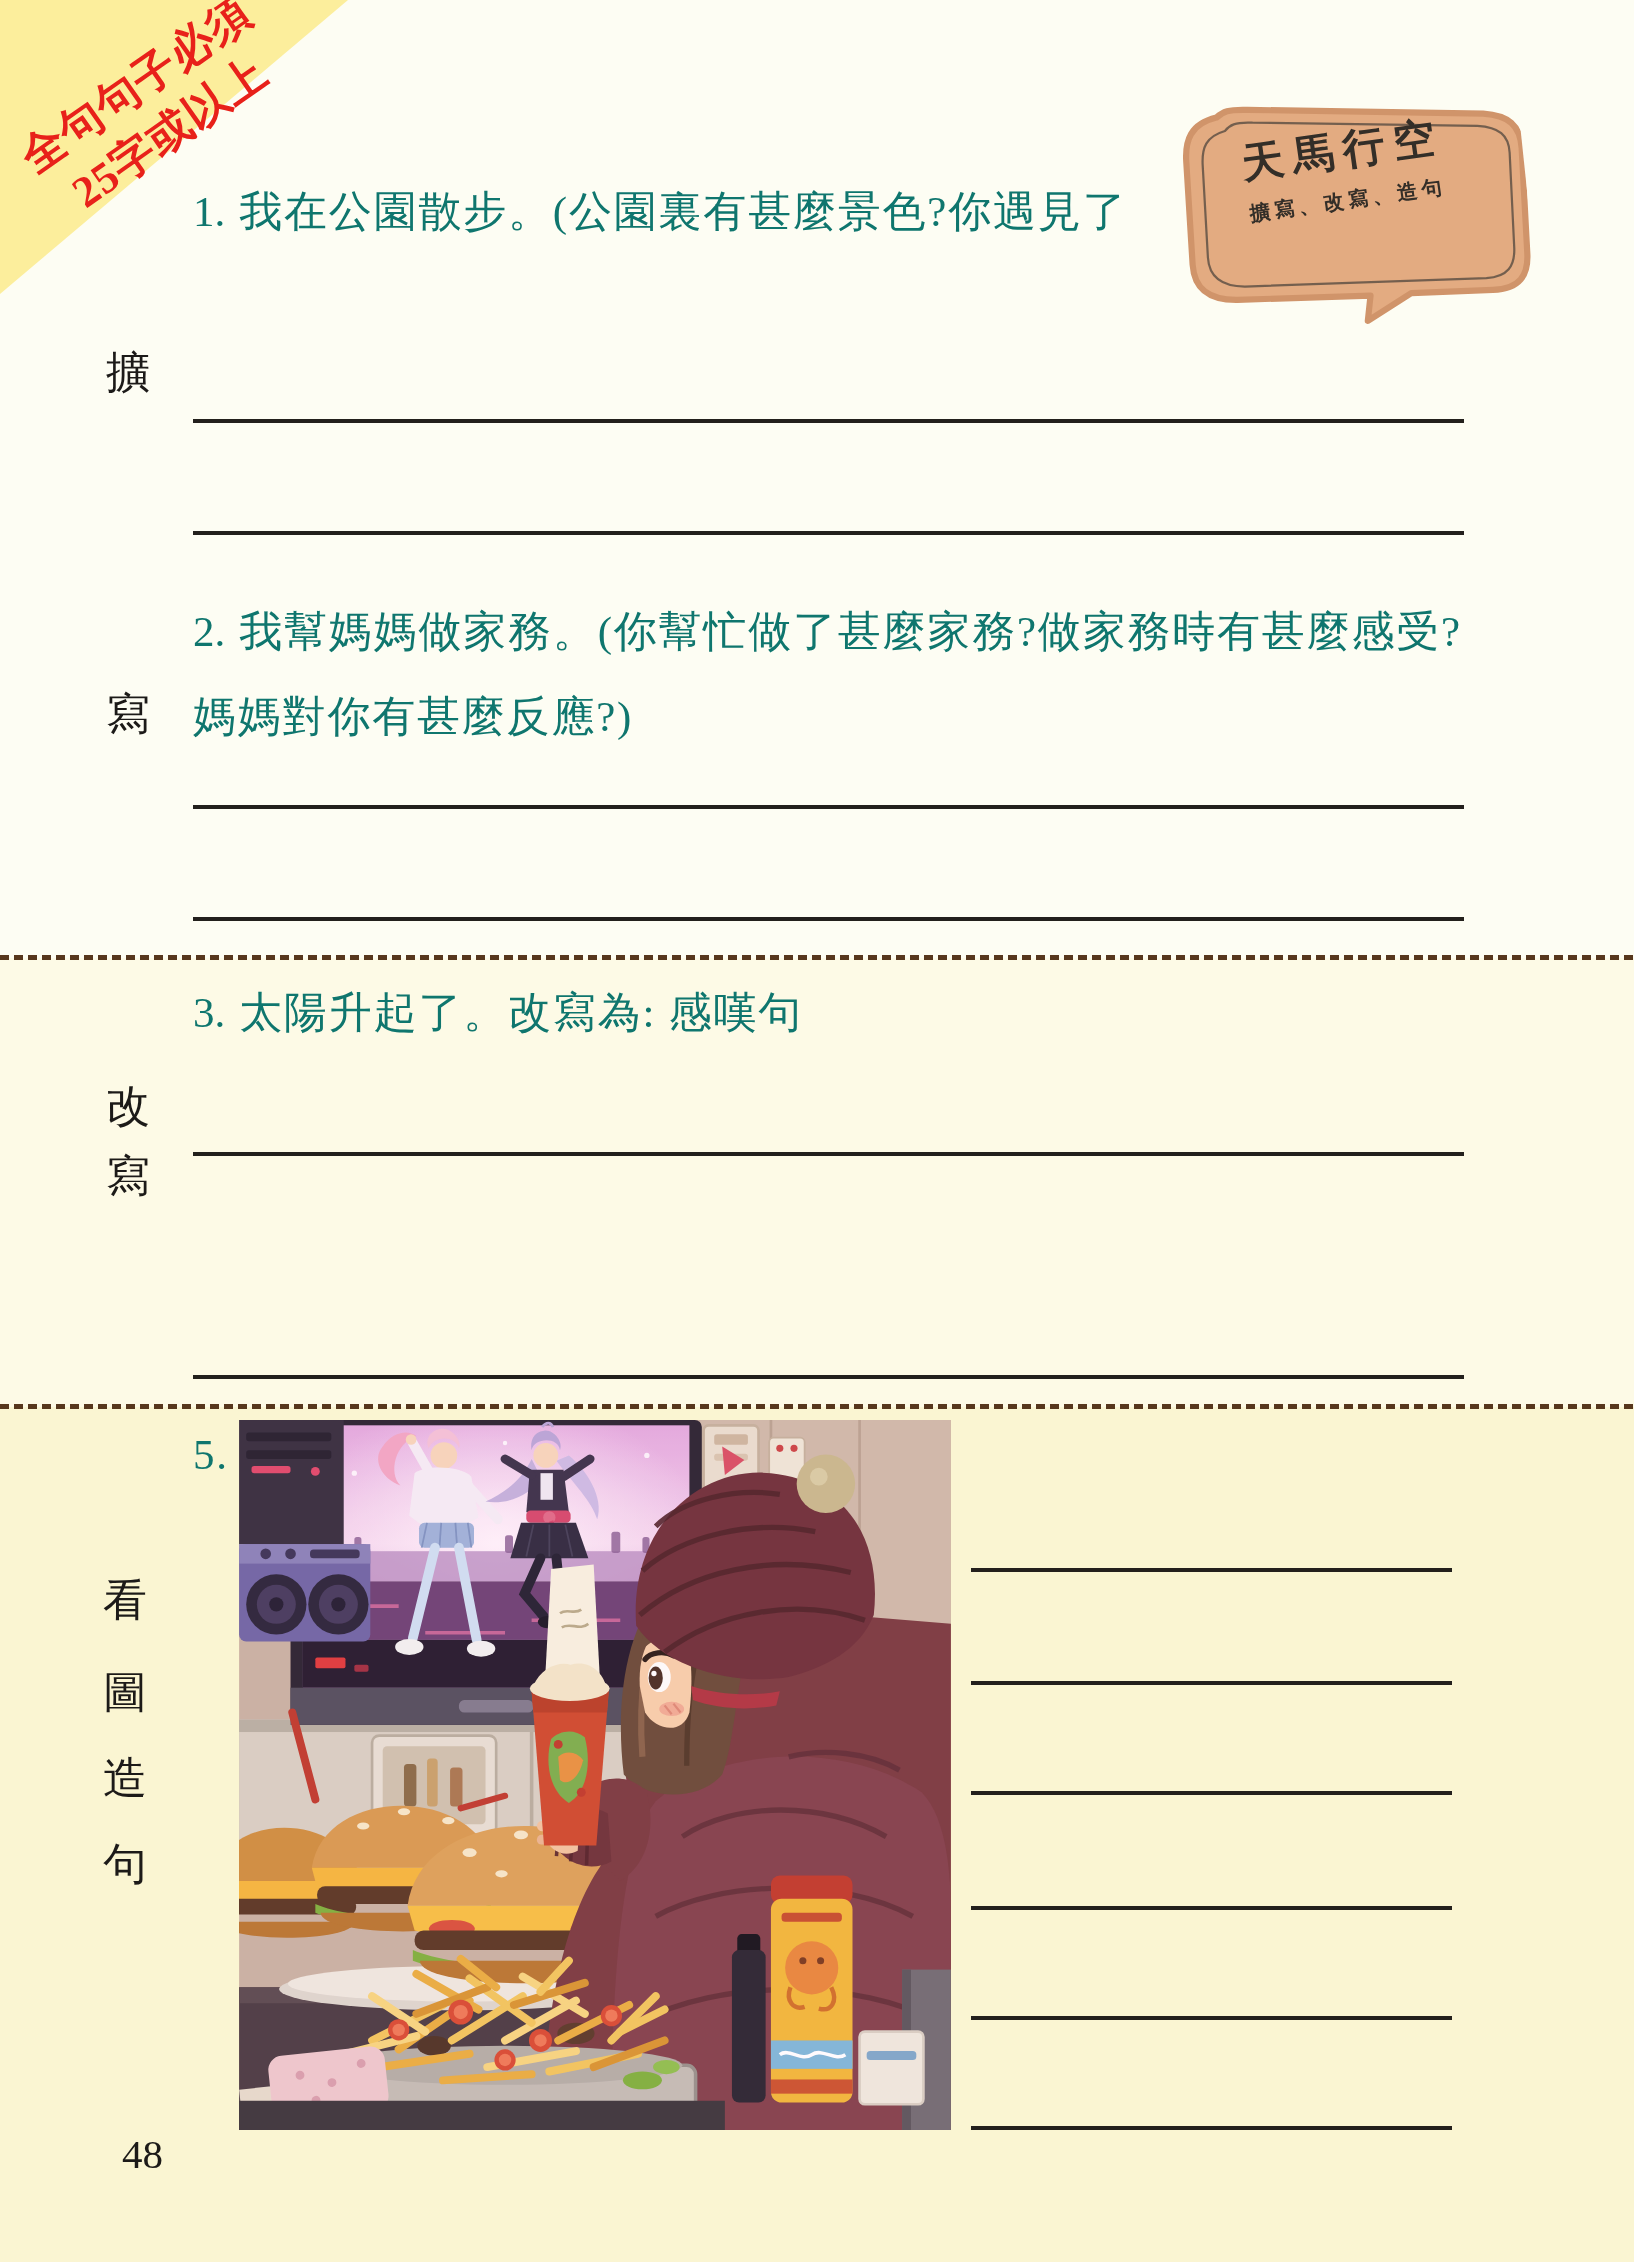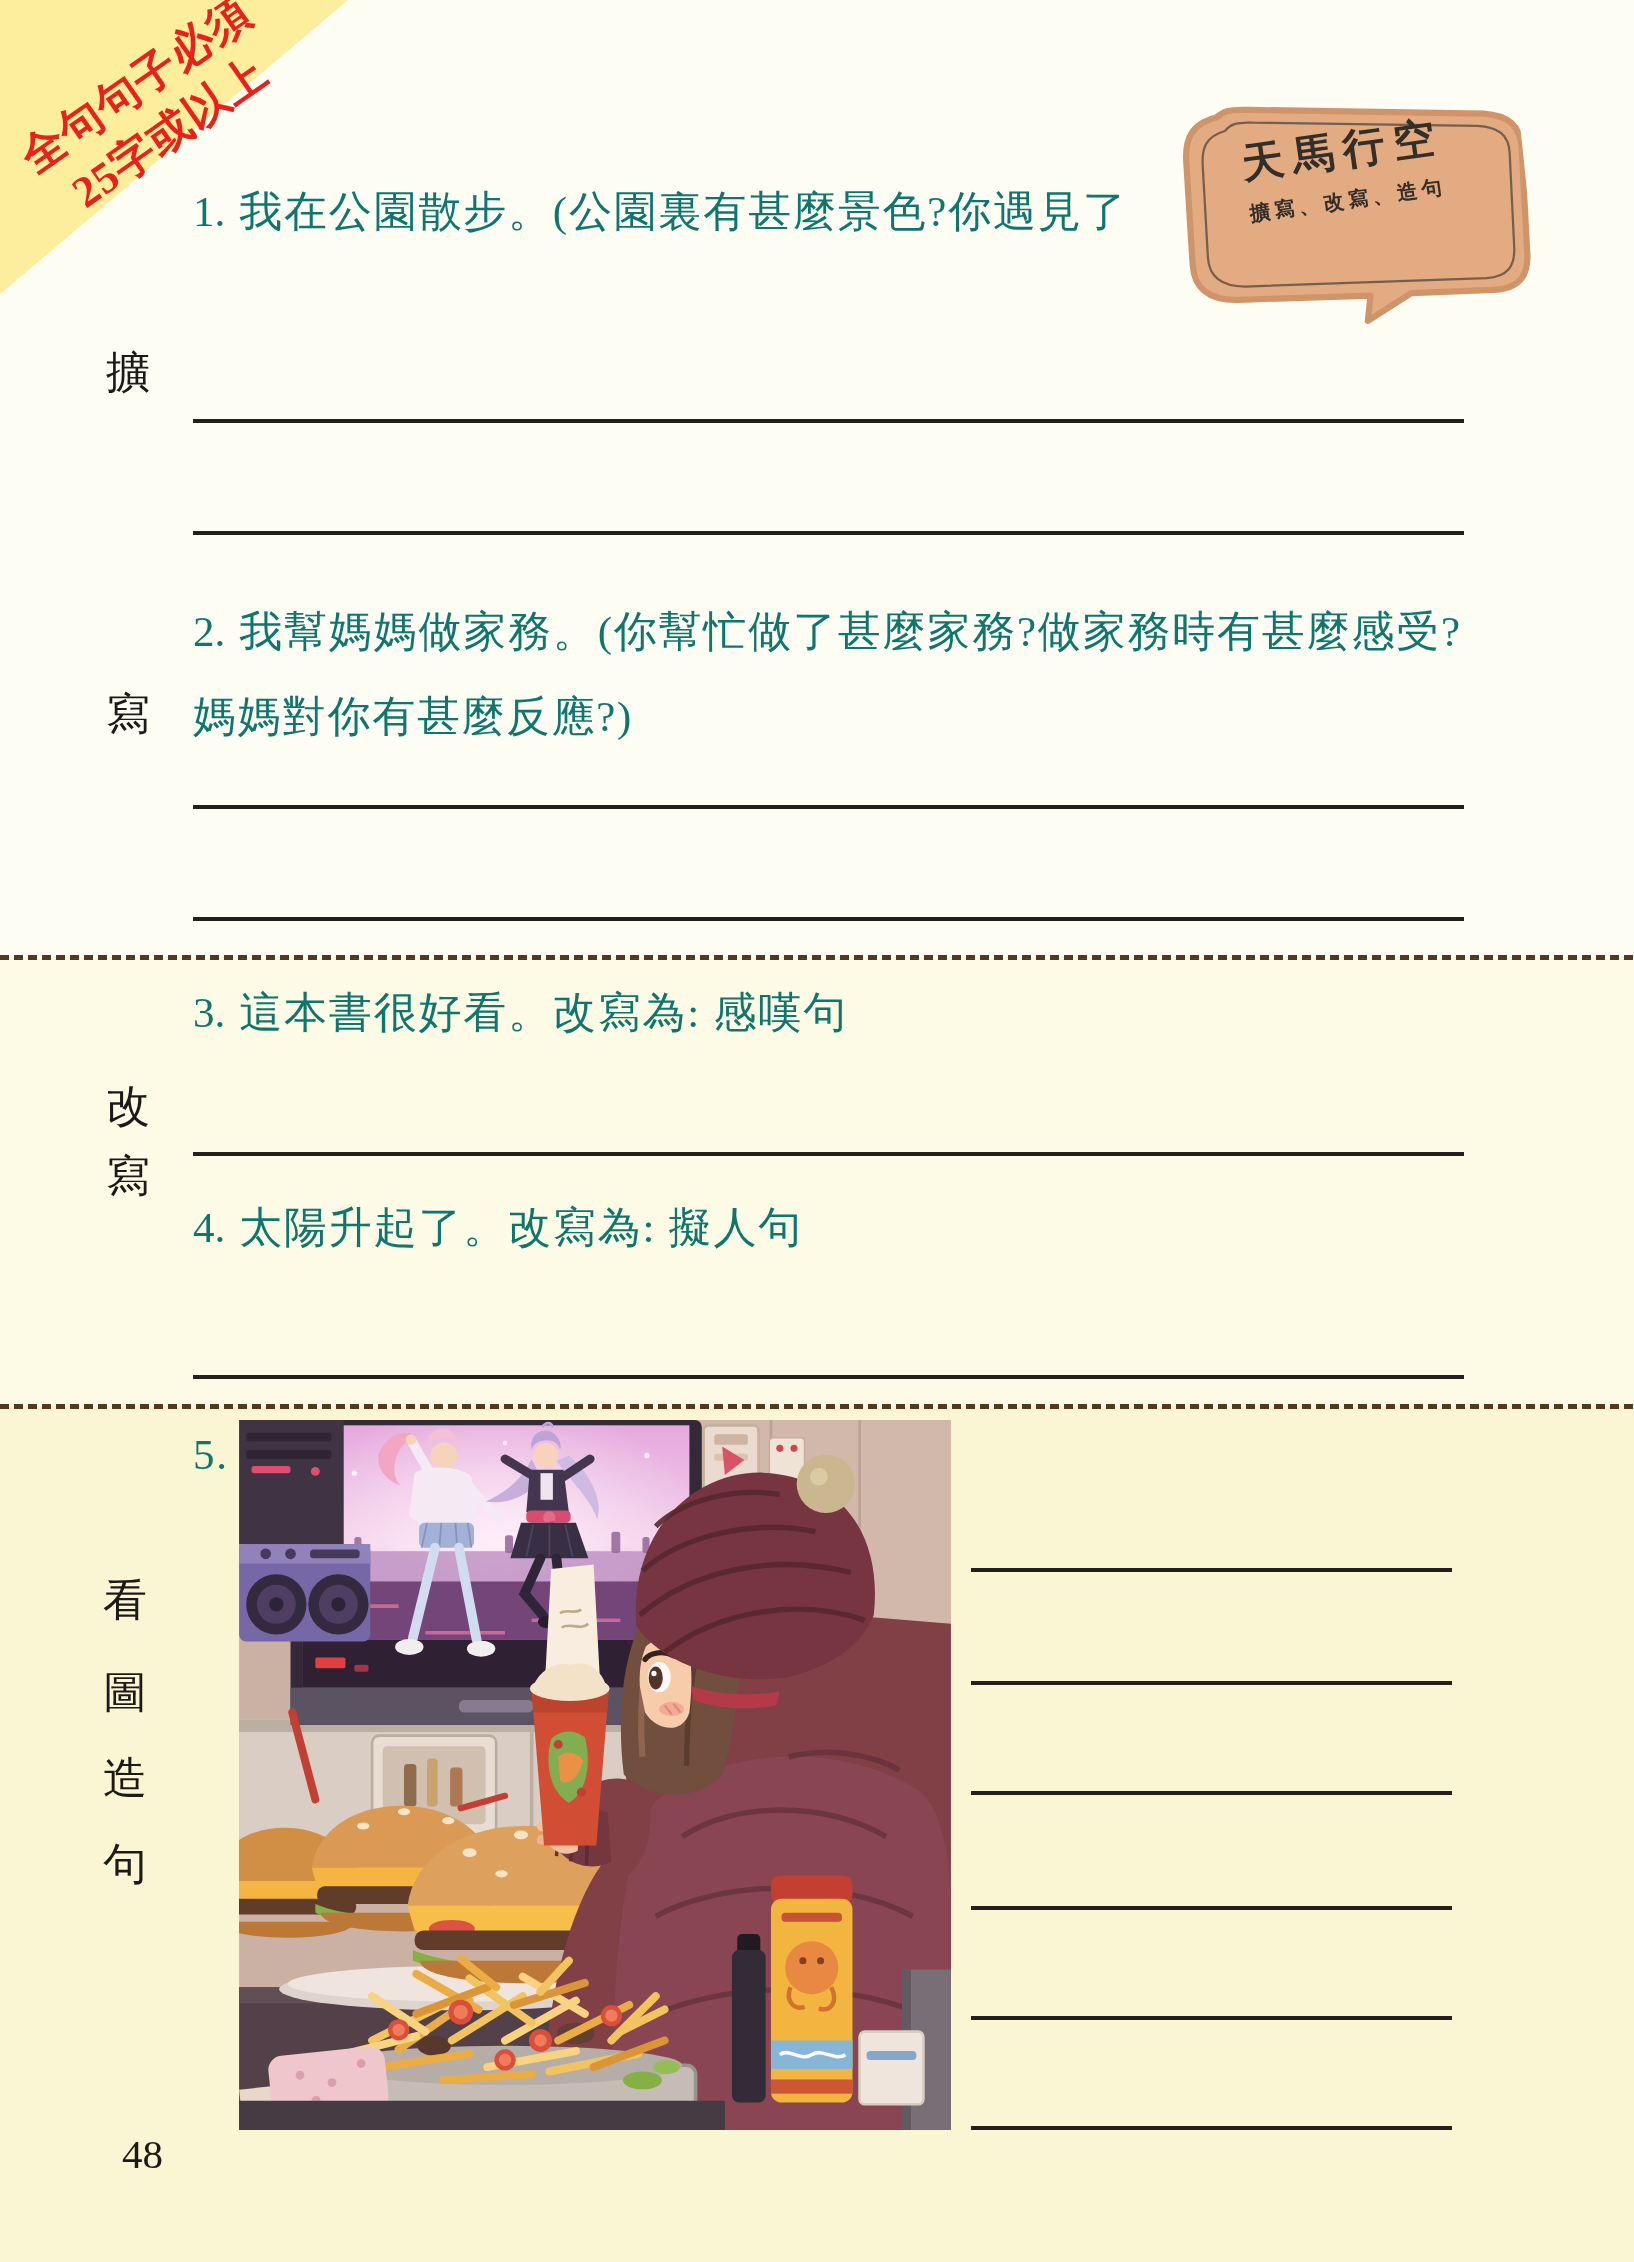--- a/index.html
+++ b/index.html
@@ -79,27 +79,24 @@
   </div>
   <div class="t" style="left:193px;top:695px">媽媽對你有甚麼反應?)</div>
 
   <div class="ans-line" style="left:193px;top:805px;width:1271px"></div>
   <div class="ans-line" style="left:193px;top:917px;width:1271px"></div>
 
   <div class="vlabel" style="left:106px;top:1085px">改</div>
   <div class="vlabel" style="left:106px;top:1155px">寫</div>
 
   <div class="t" style="left:193px;top:991px">
-    <span class="num">3.</span><span>這本書很好看。改寫為: 感嘆句</span>
+    <span class="num">3.</span><span>太陽升起了。改寫為: 感嘆句</span>
   </div>
   <div class="ans-line" style="left:193px;top:1152px;width:1271px"></div>
 
-  <div class="t" style="left:193px;top:1206px">
-    <span class="num">4.</span><span>太陽升起了。改寫為: 擬人句</span>
-  </div>
   <div class="ans-line" style="left:193px;top:1375px;width:1271px"></div>
 
   <div class="vlabel" style="left:103px;top:1579px">看</div>
   <div class="vlabel" style="left:103px;top:1671px">圖</div>
   <div class="vlabel" style="left:103px;top:1757px">造</div>
   <div class="vlabel" style="left:103px;top:1843px">句</div>
 
   <div class="t" style="left:193px;top:1433px">5.</div>
 
   <div class="illus">

